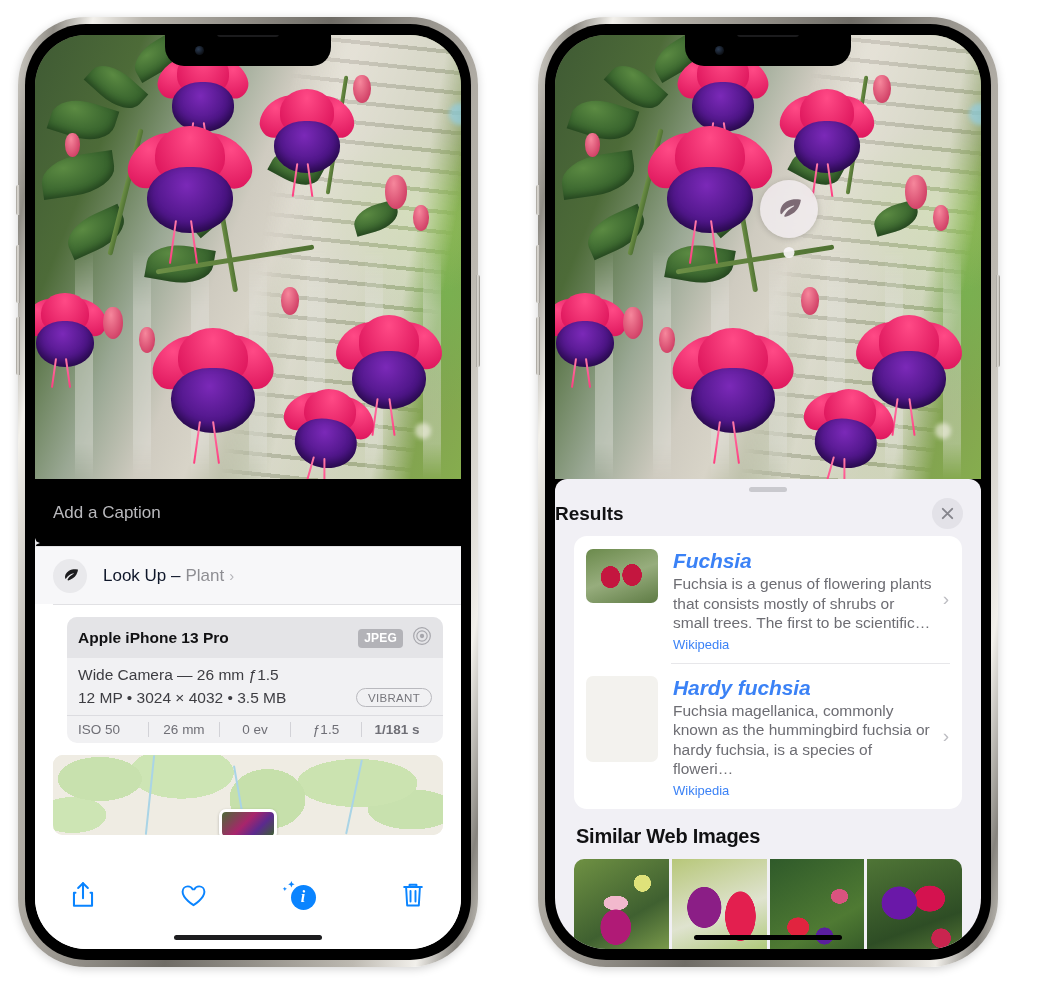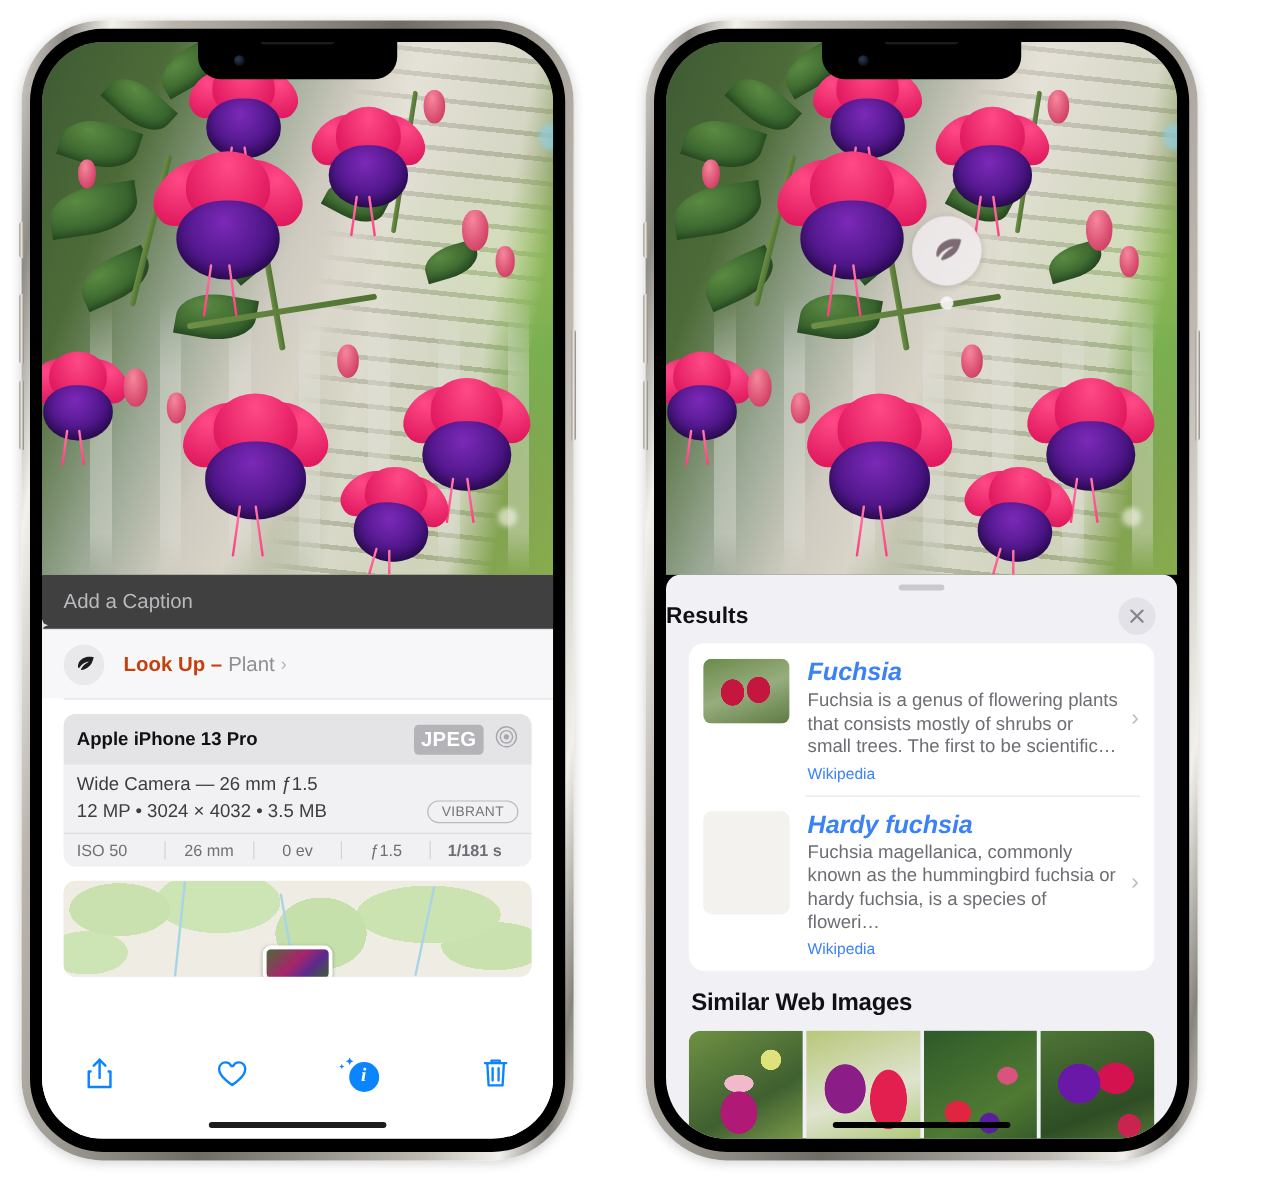--- a/index.html
+++ b/index.html
@@ -211,24 +211,24 @@
 
   
   .info-panel {
     position: absolute;
     top: 444px; left: 0; right: 0; bottom: 0;
     background: #ffffff;
     z-index: 25;
     overflow: hidden;
   }
   .caption-row {
-    height: 46px;
+    height: 68px;
     display: flex; align-items: center;
     padding: 0 18px;
-    background: #404040;
+    background: #000000;
     border-bottom: .5px solid #e3e3e6;
   }
   .caption-placeholder { color: #b9b9bd; font-size: 17px; }
 
   .lookup-row {
     height: 57px;
     display: flex; align-items: center;
     padding: 0 18px;
     background: #f7f7f9;
     position: relative;
@@ -244,47 +244,47 @@
     display: flex; align-items: center; justify-content: center;
     margin-right: 16px;
     flex: none;
   }
   .sparkles {
     position: absolute;
     left: -13px; top: -10px;
     width: 22px; height: 22px;
     color: #e4e4e7;
   }
-  .lookup-label { font-size: 17px; font-weight: 700; color: #c2410c; }
+  .lookup-label { font-size: 17px; font-weight: 400; color: #0f172a; }
   .lookup-value { font-size: 17px; color: #8e8e93; margin-left: 5px; }
   .chev-sm { margin-left: 5px; color: #b4b4b9; font-size: 15px; }
 
   .meta-block { padding: 13px 18px 0 18px; background:#fff; }
   .meta-date-row { display: flex; align-items: baseline; justify-content: space-between; }
   .meta-date { font-size: 16.5px; font-weight: 700; color: #111113; letter-spacing: -.1px; }
   .adjust-link { font-size: 16.5px; color: #0a84ff; }
   .meta-file-row { display: flex; align-items: center; margin-top: 5px; gap: 9px; }
   .meta-filename { font-size: 16.5px; color: #222226; }
 
   .exif-card {
-    margin: 13px 18px 0 18px;
+    margin: 13px 18px 0 32px;
     border-radius: 10px;
     background: #f1f1f3;
     overflow: hidden;
   }
   .exif-head {
     display: flex; align-items: center; justify-content: space-between;
     padding: 9px 11px 8px 11px;
     background: #e4e4e7;
   }
   .exif-device { font-size: 15.5px; font-weight: 700; color: #111113; }
   .exif-head-right { display: flex; align-items: center; gap: 9px; }
   .pill-jpeg {
     background: #b3b3b8; color: #fff;
-    font-size: 17px; font-weight: 700;
+    font-size: 12px; font-weight: 700;
     padding: 2.5px 6px; border-radius: 4px;
     letter-spacing: .2px;
   }
   .exif-body { padding: 8px 11px 8px 11px; }
   .exif-line1 { font-size: 15.5px; color: #3d3d42; }
   .exif-line2-row { display:flex; align-items:center; justify-content: space-between; margin-top: 4px; }
   .exif-line2 { font-size: 15.5px; color: #3d3d42; }
   .pill-vibrant {
     border: 1px solid #b9b9be; color: #76767c;
     font-size: 11.5px; padding: 2.5px 11px; border-radius: 11px;

